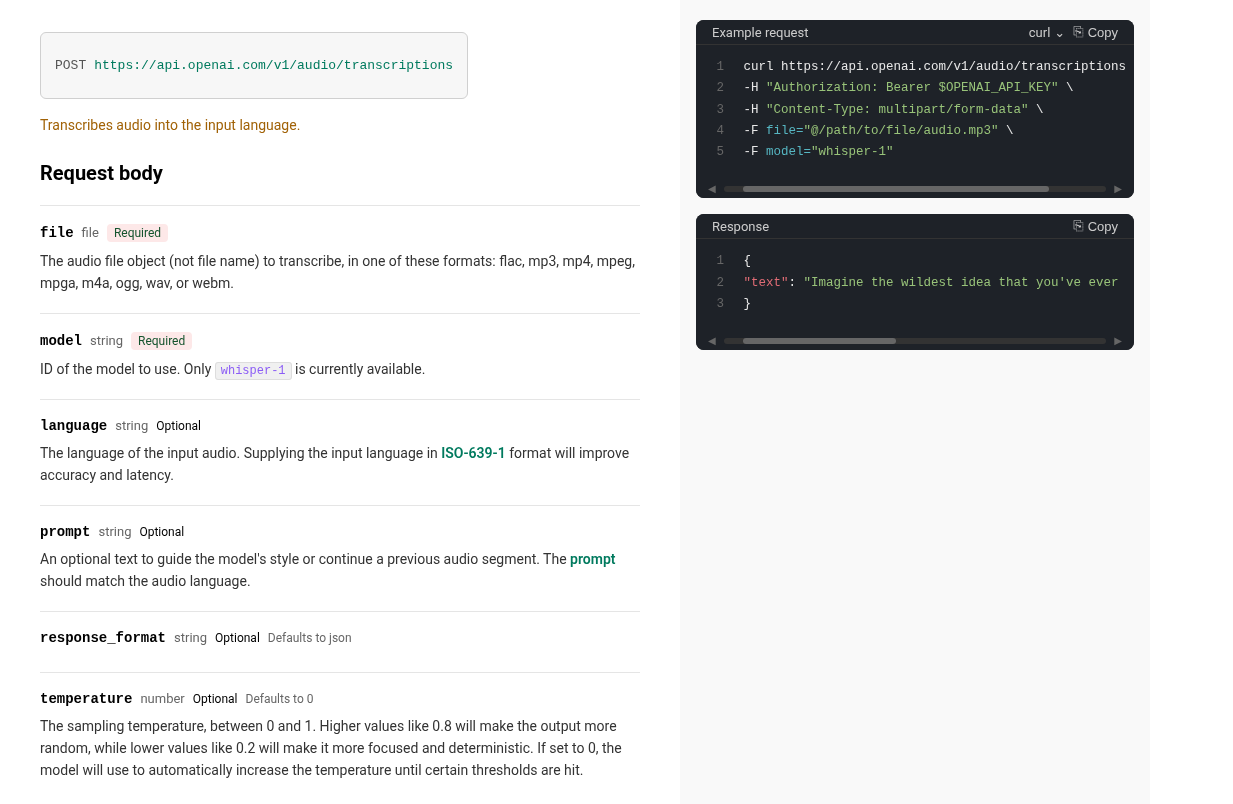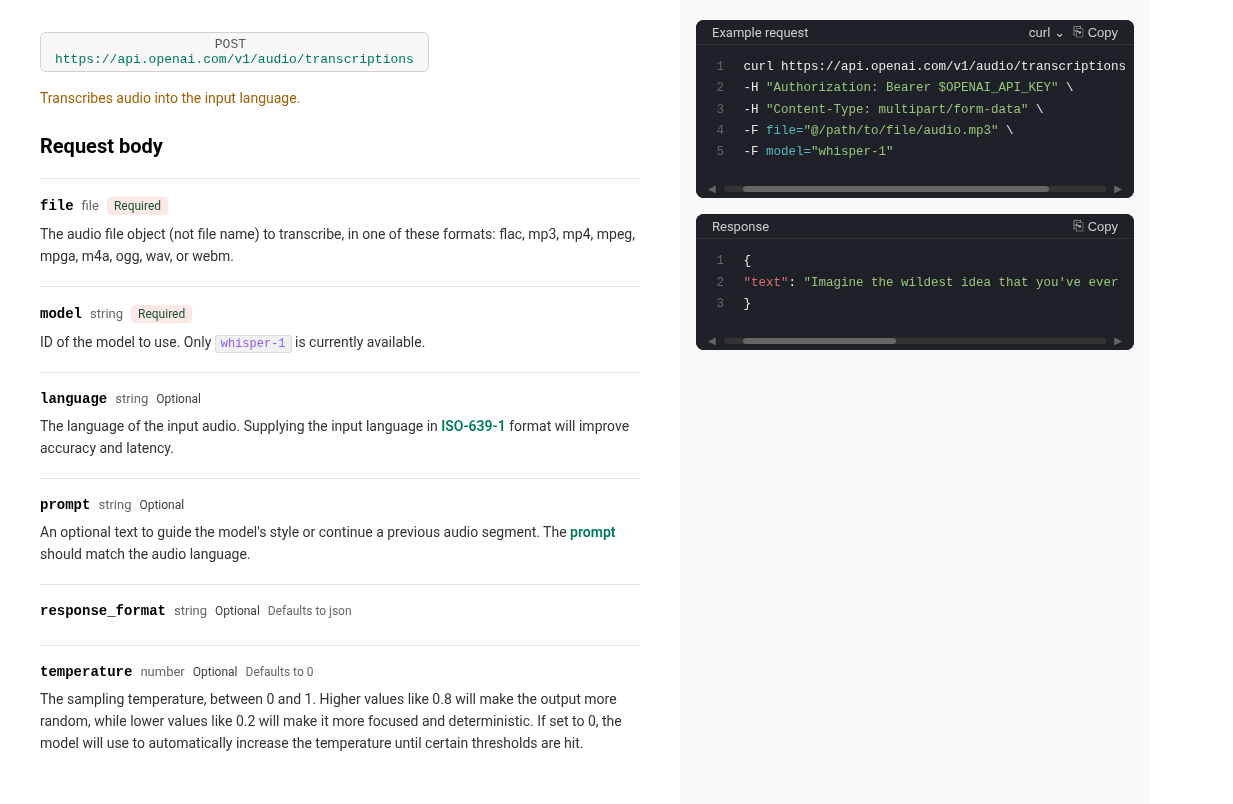--- a/index.html
+++ b/index.html
@@ -25,26 +25,25 @@
       font-size: 28px;
       font-weight: 700;
       margin-bottom: 20px;
       color: #000;
     }
     .endpoint-box {
       display: inline-flex;
       align-items: center;
       border: 1px solid #d0d0d0;
       border-radius: 6px;
-      padding: 4px 14px;
+      padding: 25px 14px;
       font-family: 'Courier New', monospace;
       font-size: 13px;
       margin-bottom: 18px;
       background: #f7f7f7;
-      flex-direction: column;
     }
     .method {
       color: #555;
       margin-right: 8px;
     }
     .url {
       color: #007a5e;
     }
     .tagline {
       color: #a16207;
@@ -79,21 +78,21 @@
     }
     .badge-required {
       font-size: 12px;
       color: #14532d;
       background: #fde8e8;
       padding: 2px 7px;
       border-radius: 4px;
     }
     .badge-optional {
       font-size: 12px;
-      color: #404040;
+      color: #000000;
     }
     .badge-default {
       font-size: 12px;
       color: #666;
     }
     .param-desc {
       font-size: 14px;
       color: #333;
       line-height: 1.6;
     }

